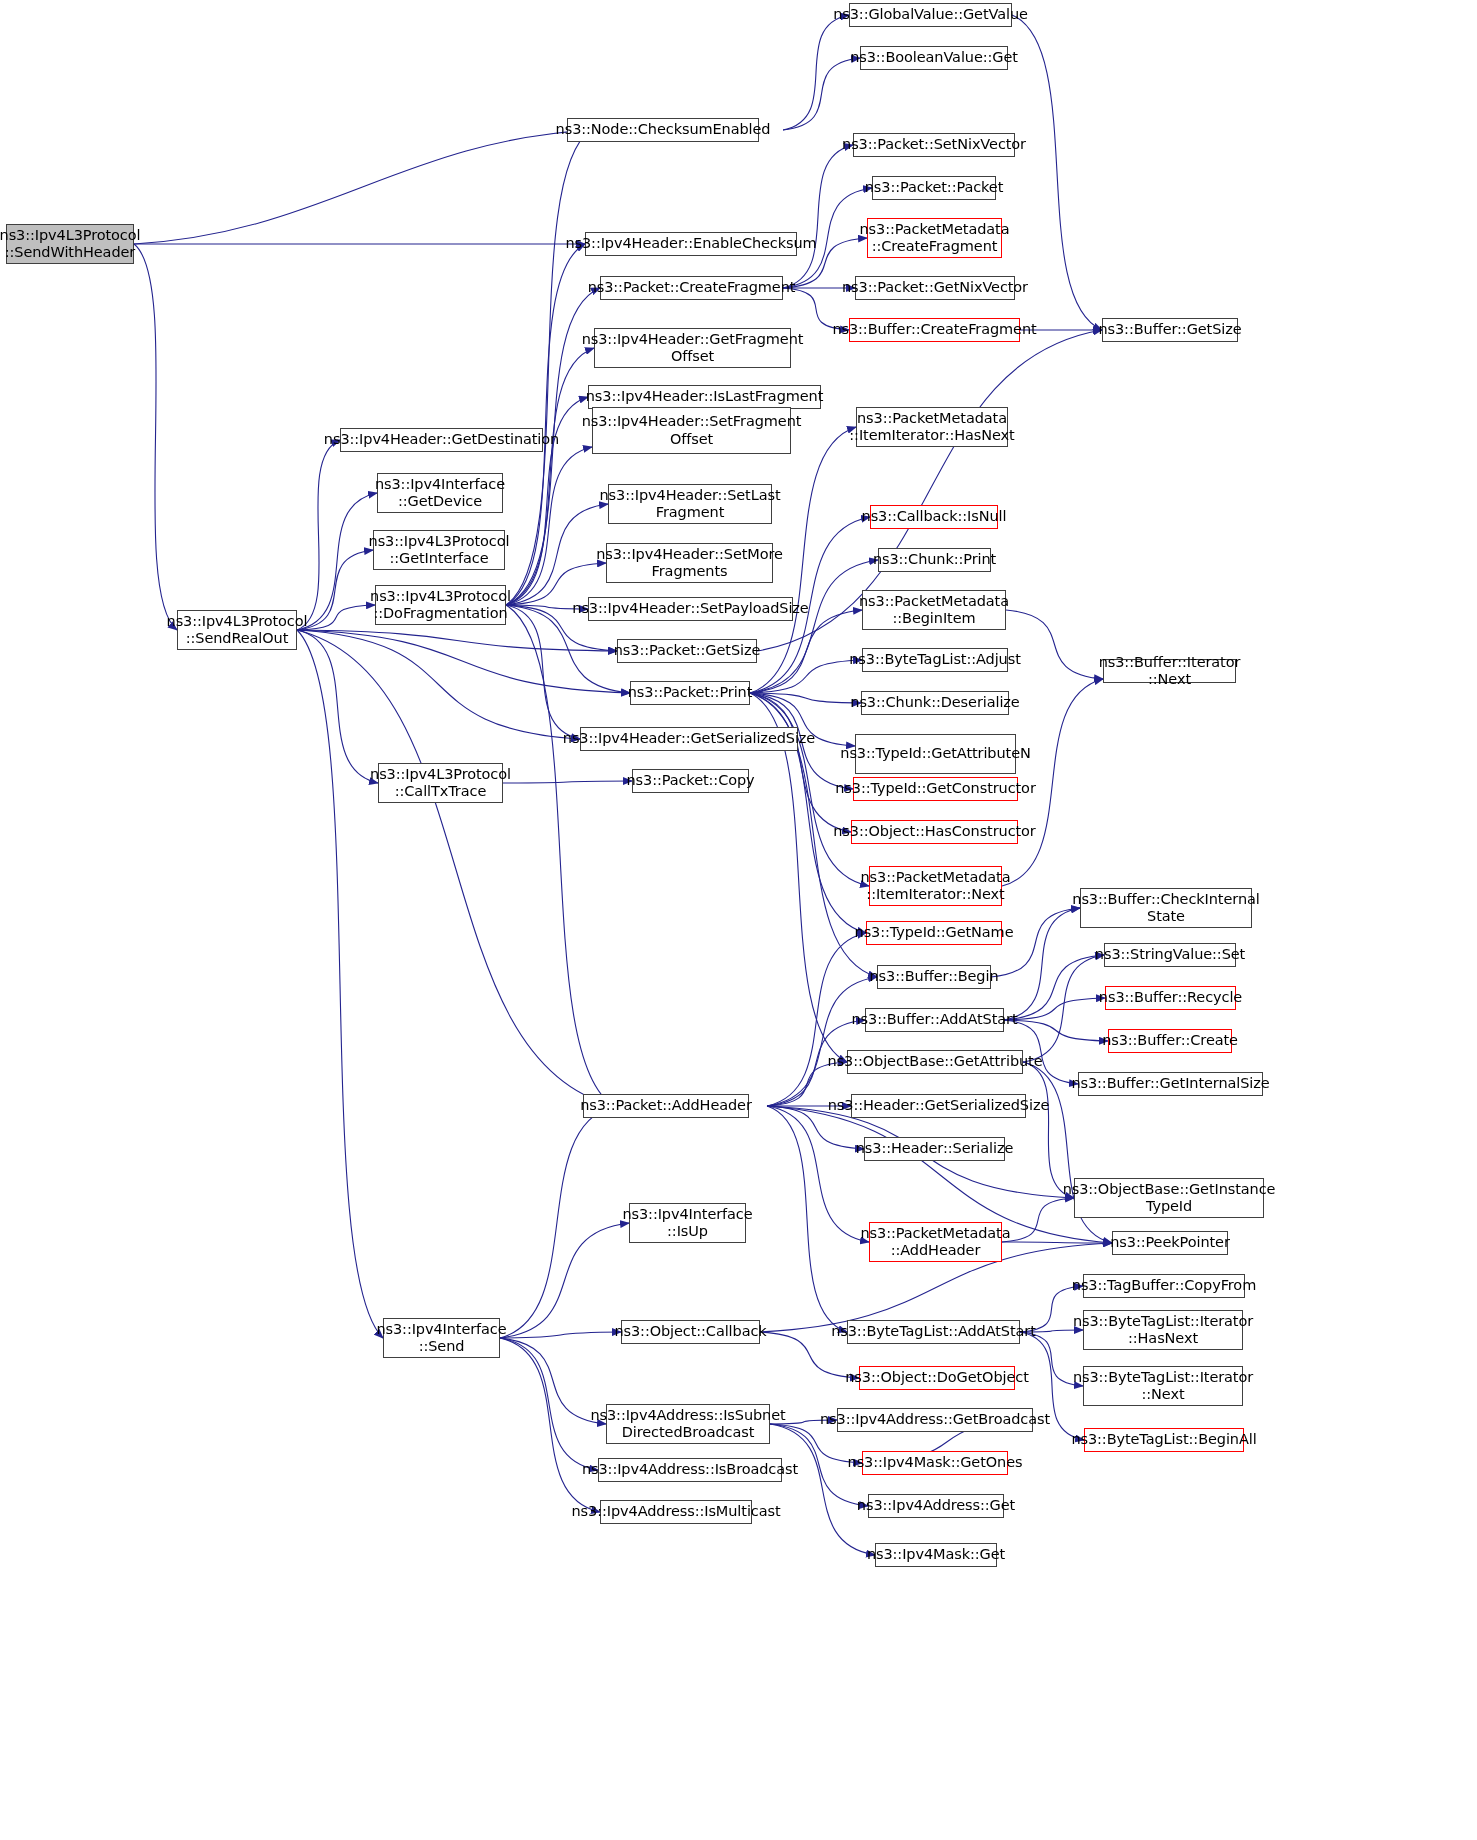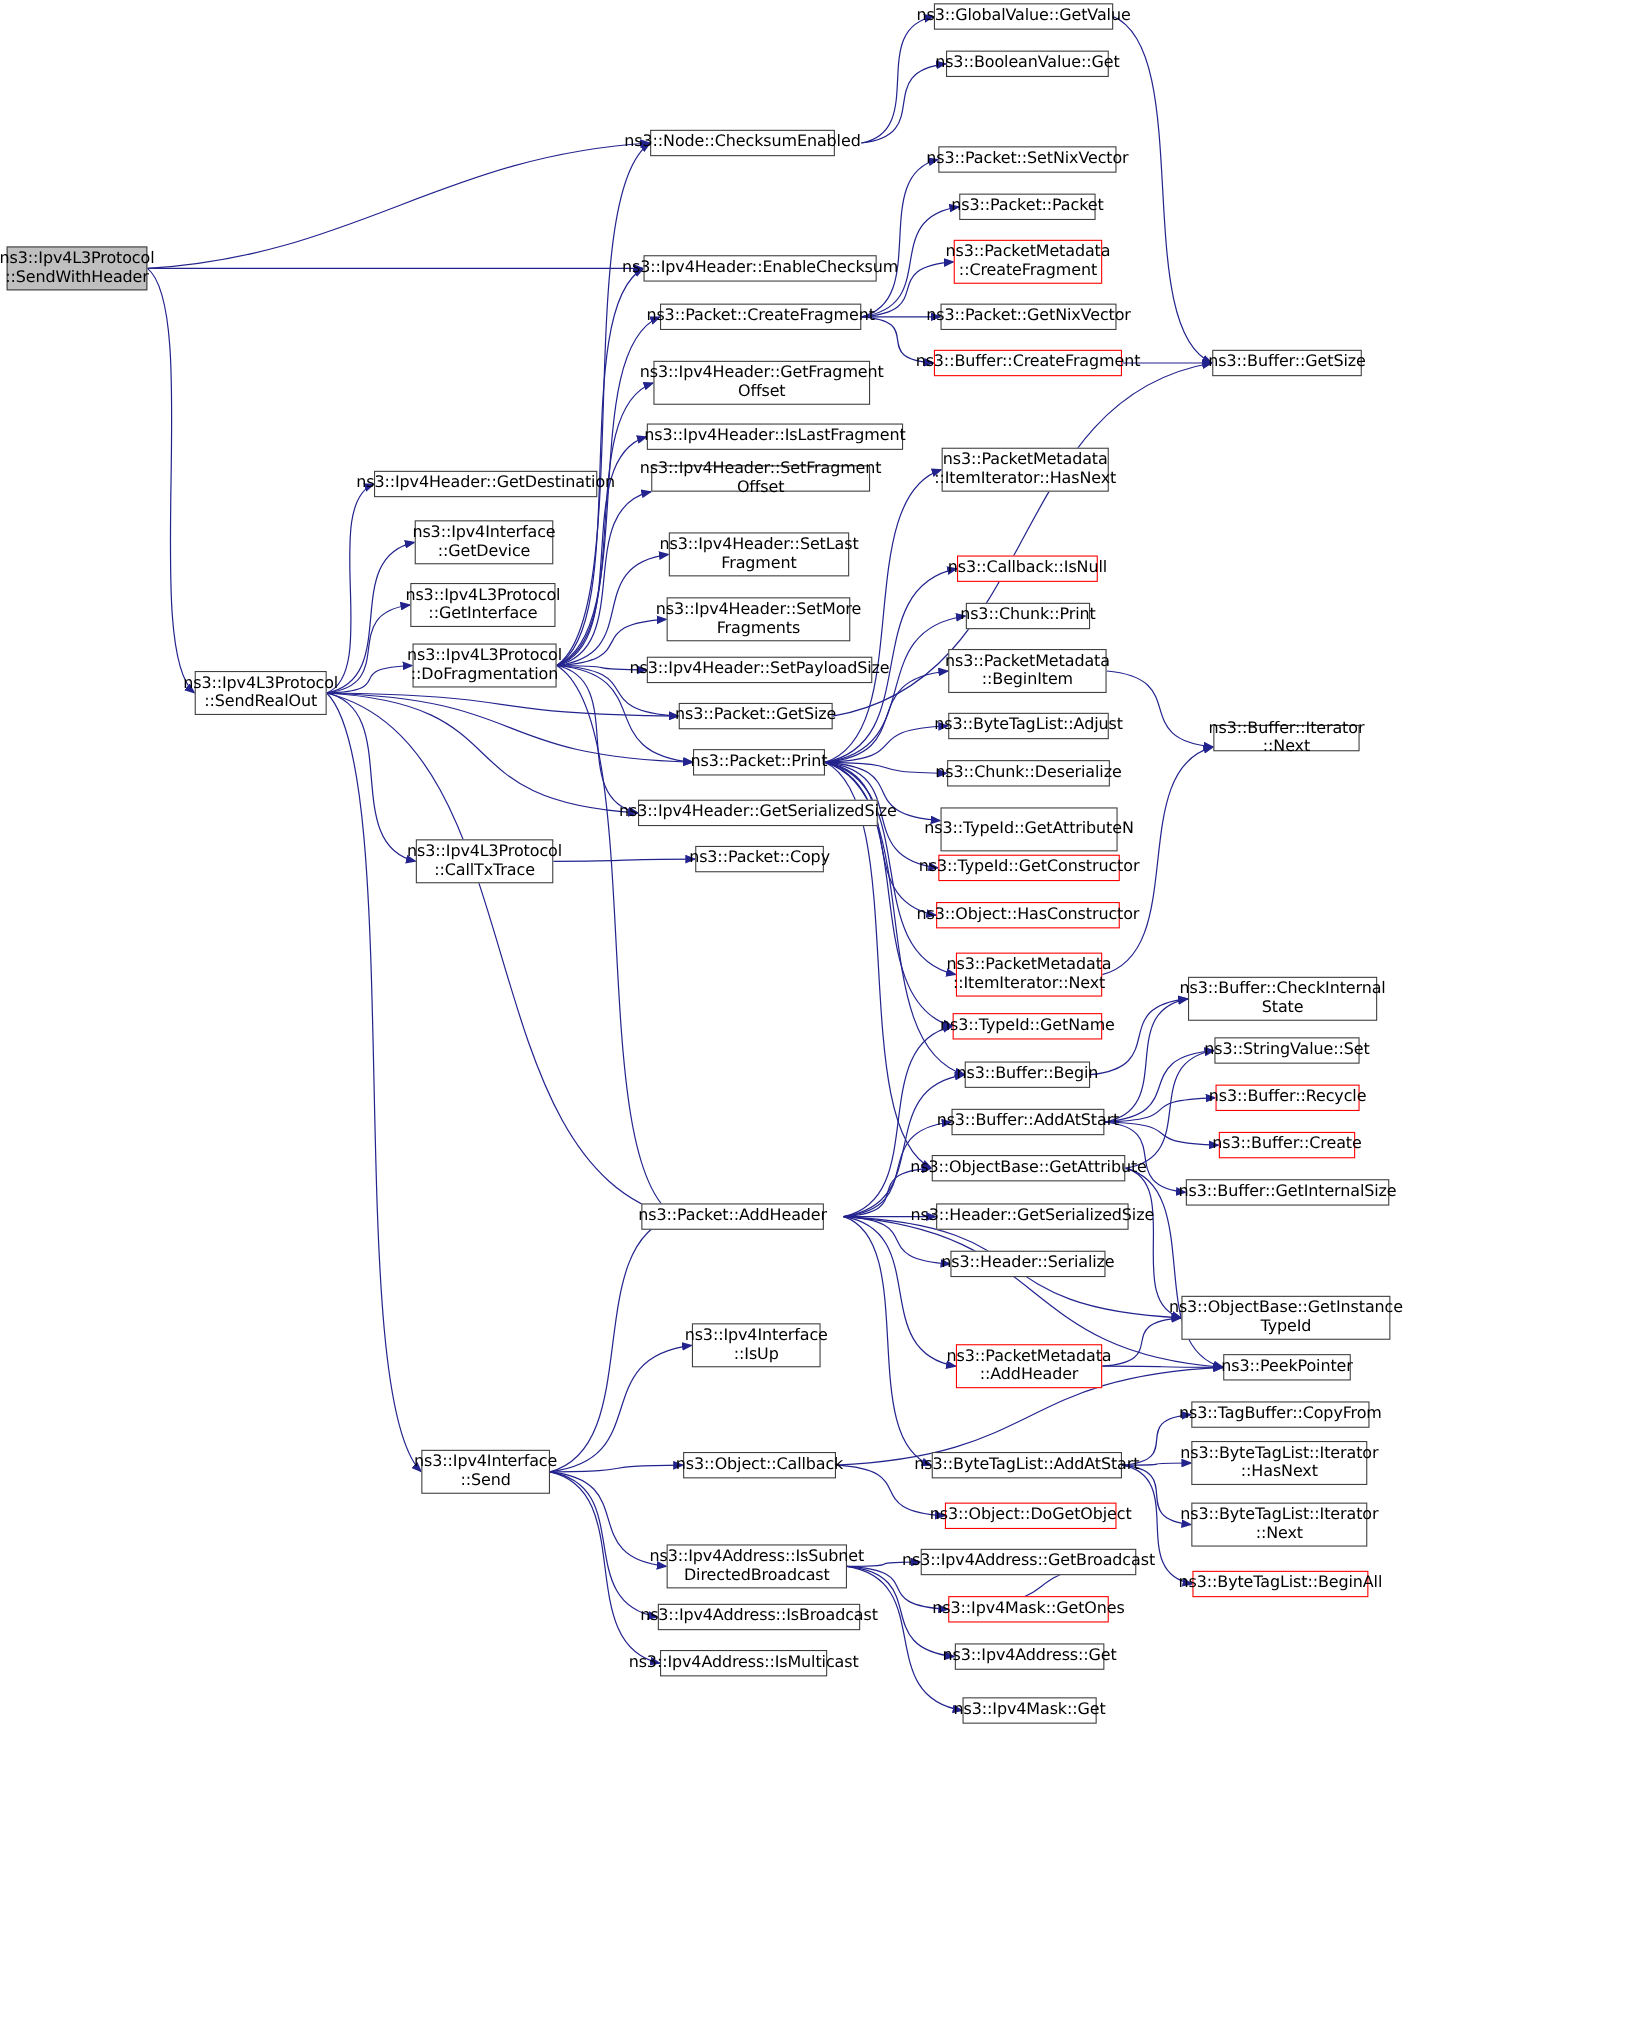--- a/index.html
+++ b/index.html
@@ -133,27 +133,27 @@
         <path d="M770,1424 C831.85,1423.6 775.15,1420.4 837,1420" marker-end="url(#arrow)"></path>
         <path d="M770,1424 C845.6,1427.9 786.4,1459.1 862,1463" marker-end="url(#arrow)"></path>
         <path d="M770,1424 C848.9,1432.2 789.1,1497.8 868,1506" marker-end="url(#arrow)"></path>
         <path d="M770,1424 C852.75,1437.1 792.25,1541.9 875,1555" marker-end="url(#arrow)"></path>
         <path d="M1033,1420 C913.95,1424.3 981.05,1458.7 862,1463" marker-end="url(#arrow)"></path>
       </g>
   </svg>
   <div id="node-layer">
       <div class="node root" style="left: 6px; top: 224px; width: 128px; height: 40px;">ns3::Ipv4L3Protocol
 ::SendWithHeader</div>
-      <div class="node" style="left: 591px; top: 118px; width: 168px; height: 24px;">ns3::Node::ChecksumEnabled</div>
+      <div class="node" style="left: 567px; top: 118px; width: 192px; height: 24px;">ns3::Node::ChecksumEnabled</div>
       <div class="node" style="left: 585px; top: 232px; width: 212px; height: 24px;">ns3::Ipv4Header::EnableChecksum</div>
       <div class="node" style="left: 600px; top: 276px; width: 183px; height: 24px;">ns3::Packet::CreateFragment</div>
       <div class="node" style="left: 594px; top: 328px; width: 197px; height: 40px;">ns3::Ipv4Header::GetFragment
 Offset</div>
       <div class="node" style="left: 588px; top: 385px; width: 233px; height: 24px;">ns3::Ipv4Header::IsLastFragment</div>
-      <div class="node" style="left: 592px; top: 423px; width: 199px; height: 24px;">ns3::Ipv4Header::SetFragment
+      <div class="node" style="left: 592px; top: 407px; width: 199px; height: 47px;">ns3::Ipv4Header::SetFragment
 Offset</div>
       <div class="node" style="left: 608px; top: 484px; width: 164px; height: 40px;">ns3::Ipv4Header::SetLast
 Fragment</div>
       <div class="node" style="left: 606px; top: 543px; width: 167px; height: 40px;">ns3::Ipv4Header::SetMore
 Fragments</div>
       <div class="node" style="left: 588px; top: 597px; width: 205px; height: 24px;">ns3::Ipv4Header::SetPayloadSize</div>
       <div class="node" style="left: 617px; top: 639px; width: 140px; height: 24px;">ns3::Packet::GetSize</div>
       <div class="node" style="left: 630px; top: 681px; width: 120px; height: 24px;">ns3::Packet::Print</div>
       <div class="node" style="left: 580px; top: 727px; width: 218px; height: 24px;">ns3::Ipv4Header::GetSerializedSize</div>
       <div class="node" style="left: 632px; top: 769px; width: 117px; height: 24px;">ns3::Packet::Copy</div>

